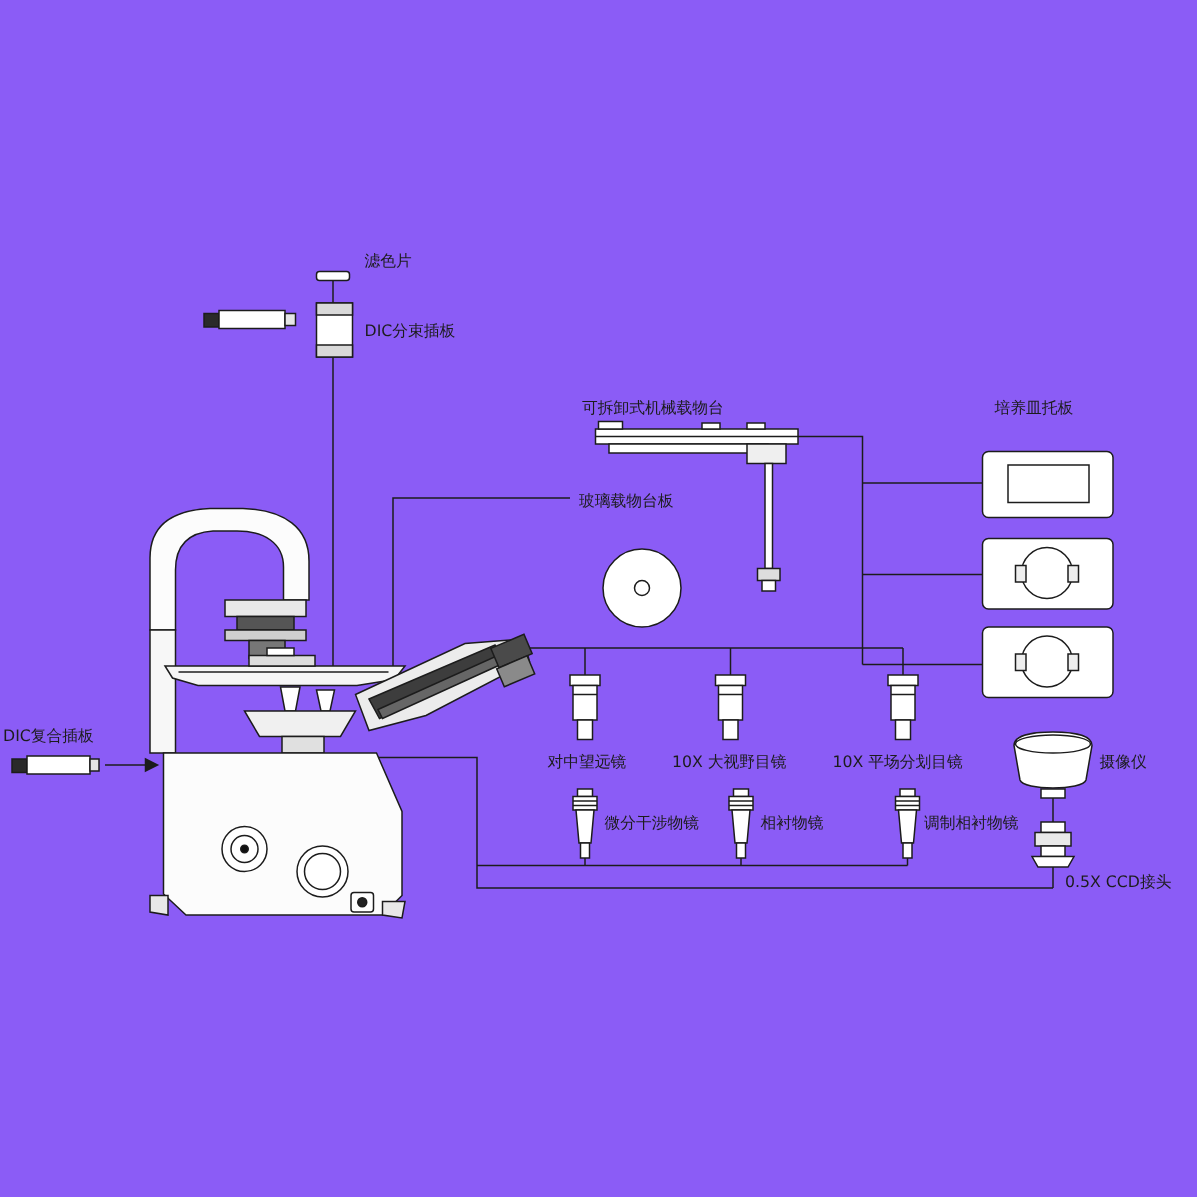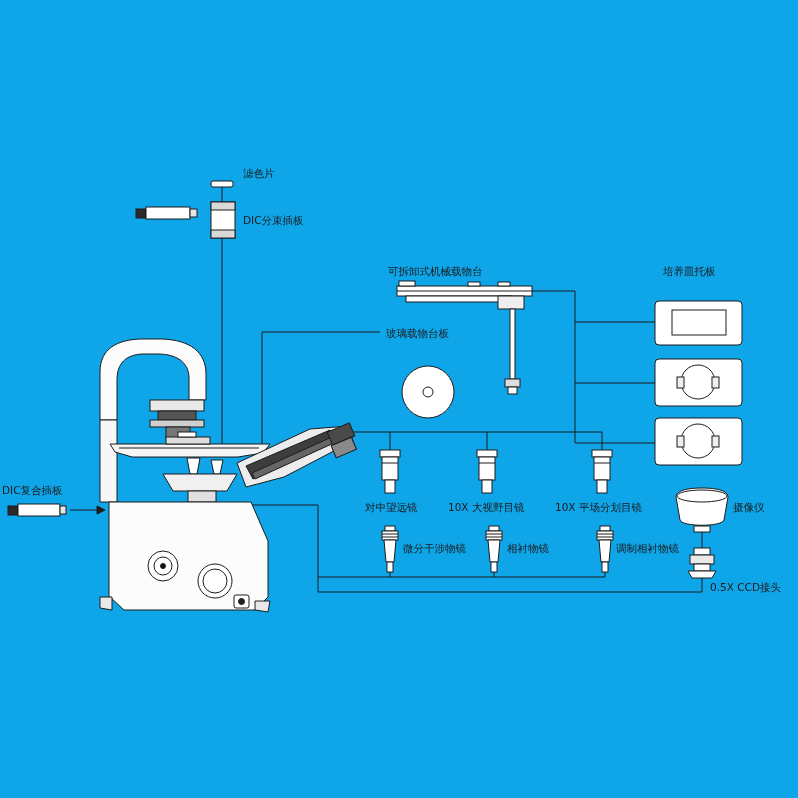--- a/index.html
+++ b/index.html
@@ -5,21 +5,21 @@
   html, body {
     margin: 0;
     padding: 0;
     background: #ffffff;
     font-family: "DejaVu Sans", "Liberation Sans", sans-serif;
   }
   .page {
     position: relative;
     width: 798px;
     height: 798px;
-    background: #0ea5e9;
+    background: #8b5cf6;
     overflow: hidden;
   }
   svg { display: block; }
   .lbl text {
     font-family: "DejaVu Sans", "Liberation Sans", sans-serif;
     font-size: 10.5px;
     fill: #1c1c1c;
     stroke: none;
   }
 </style>

